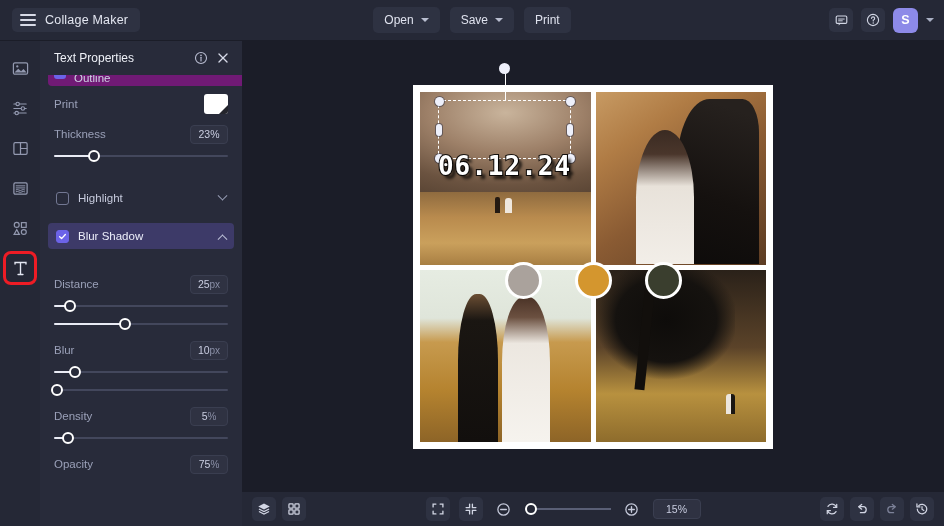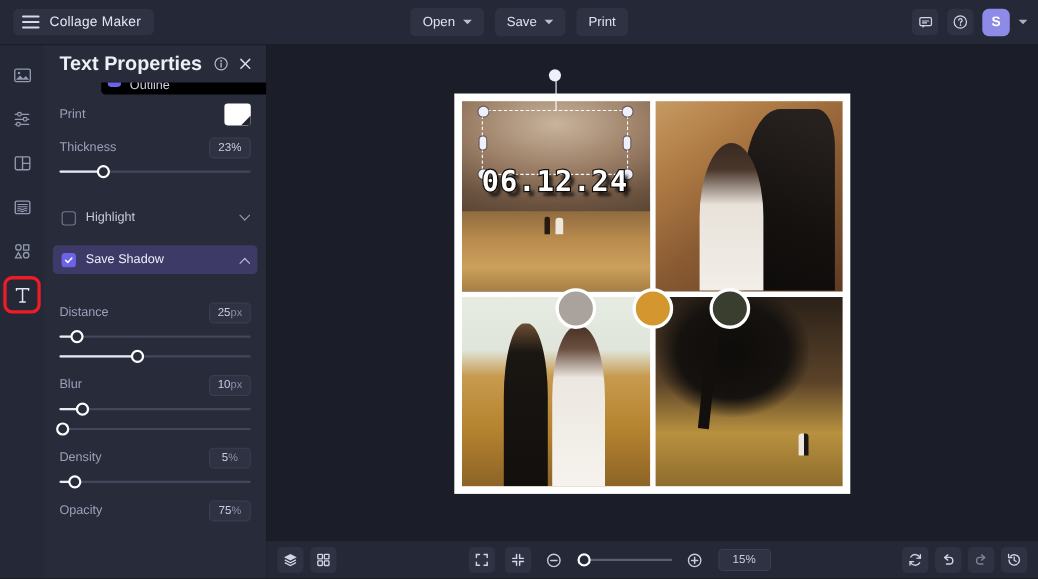--- a/index.html
+++ b/index.html
@@ -61,28 +61,28 @@
   .rail-item.highlighted { outline: 3px solid #ee1c25; outline-offset: 1px; }
 
   
   .panel {
     position: absolute; top: 41px; left: 40px; width: 202px; height: 485px;
     background: #282b3a; overflow: hidden;
   }
   .panel-head {
     height: 34px; display: flex; align-items: center; padding: 0 12px 0 14px;
   }
-  .panel-title { color: #eef0f7; font-size: 18px; font-weight: bold; flex: 1; }
+  .panel-title { color: #eef0f7; font-size: 12px; font-weight: normal; flex: 1; }
   .panel-head .hicon { margin-left: 8px; cursor: pointer; display: flex; align-items: center; }
 
   .panel-body { position: relative; height: 451px; }
 
   .clip-row {
     position: absolute; top: 0; left: 8px; width: 223px; height: 11px;
-    background: #000000; border-radius: 0 0 4px 4px; overflow: hidden; margin-left: 44px;
+    background: #701a75; border-radius: 0 0 4px 4px; overflow: hidden;
   }
   .clip-row .ctext { color: #cfd2e4; font-size: 11.5px; position: relative; top: -7px; left: 26px; }
   .clip-row .cbox { position: absolute; left: 6px; top: -8px; width: 12px; height: 12px; background: #6c63e8; border-radius: 3px; }
   .clip-row .cpct { position: absolute; right: 8px; top: -7px; color: #9fa3bb; font-size: 10px; }
 
   .rowgroup { position: absolute; top: 14px; left: 0; right: 0; padding: 0 14px; }
 
   .prop-row {
     display: flex; align-items: center; justify-content: space-between;
     height: 30px;
@@ -365,21 +365,21 @@
           <span class="chev"></span>
         </div>
 
 
         <div class="chk-row active">
           <span class="chk on">
             <svg width="9" height="9" viewBox="0 0 12 12">
                 <path d="M2.2 6.2 L4.8 8.8 L9.8 3.4" fill="none" stroke="#fff" stroke-width="1.8" stroke-linecap="round" stroke-linejoin="round"></path>
               </svg>
           </span>
-          <span class="chk-label">Save Shadow</span>
+          <span class="chk-label">Blur Shadow</span>
           <span class="chev up"></span>
         </div>
 
         <div style="height:8px"></div>
 
         <div class="prop-row">
           <span class="prop-label">Distance</span>
           <span class="valbox"><span>25</span><span class="unit">px</span></span>
         </div>
         <div class="slider">

